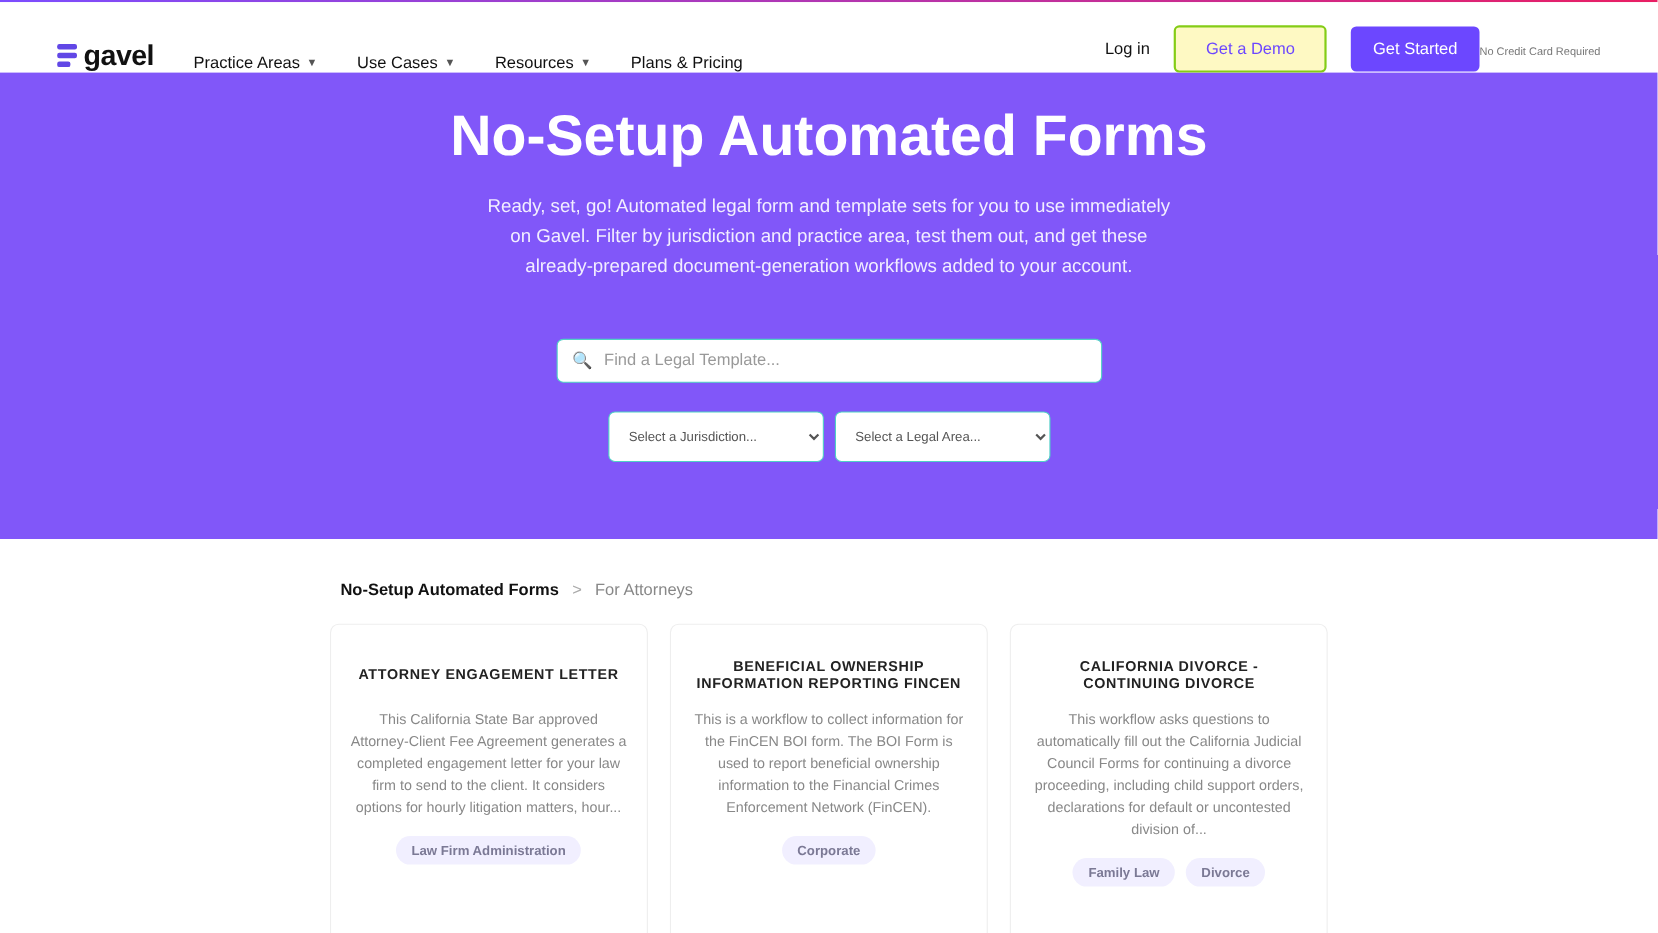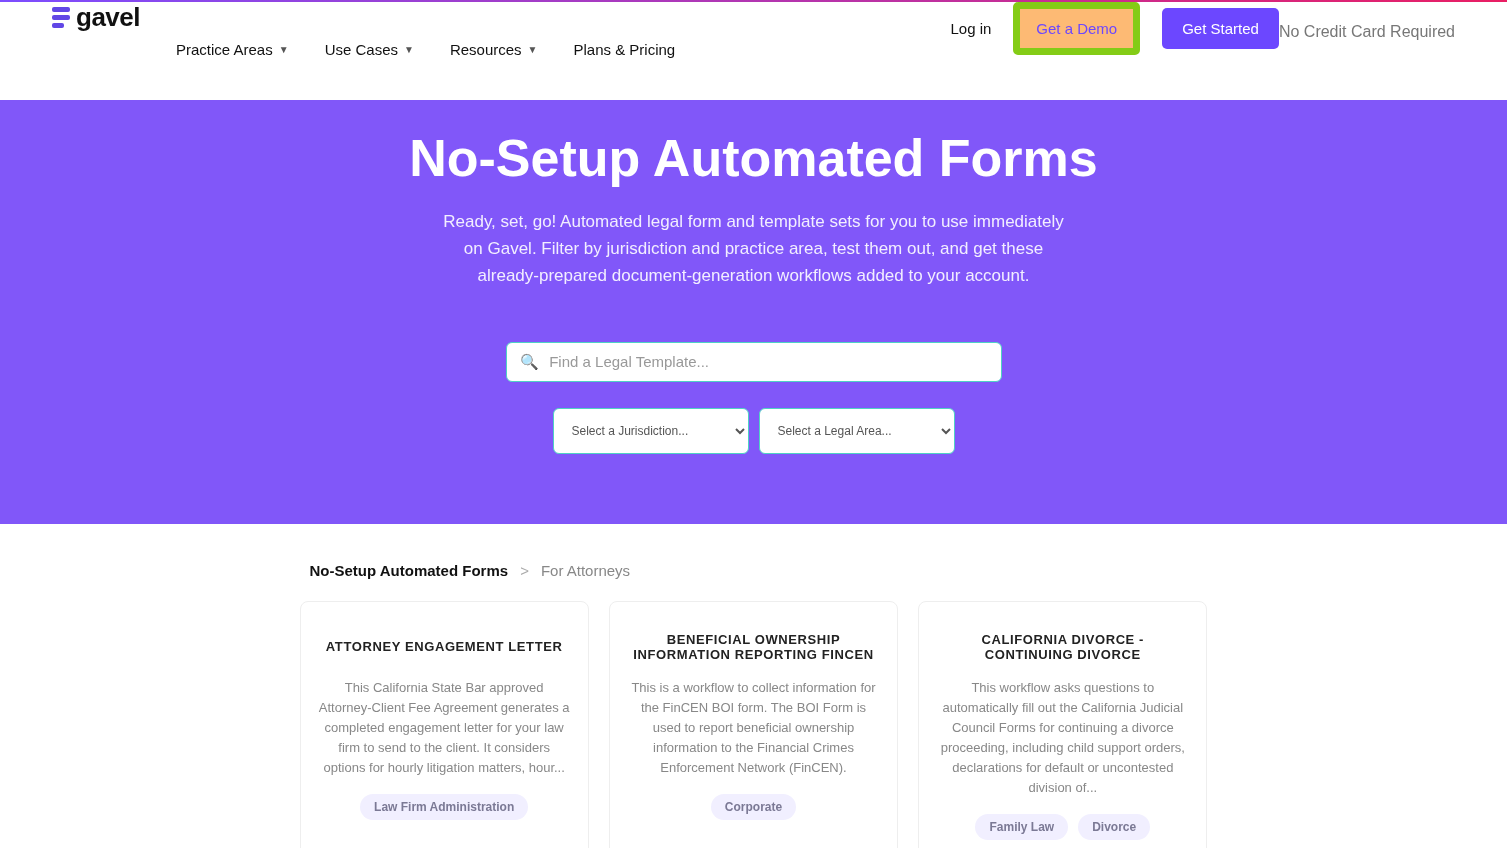--- a/index.html
+++ b/index.html
@@ -11,22 +11,22 @@
   font-family: -apple-system, BlinkMacSystemFont, 'Segoe UI', Helvetica, Arial, sans-serif;
   background: #fff;
   color: #111;
 }
 .topline {
   height: 2px;
   background: linear-gradient(90deg, #7c4dff, #e91e63);
 }
 .navbar {
   display: flex;
-  align-items: flex-start;
-  height: 98px;
+  align-items: flex-end;
+  height: 64px;
   padding: 0 52px;
   background: #fff;
 }
 .logo {
   display: flex;
   align-items: center;
   gap: 6px;
   margin-right: 36px;
 }
 .logo-icon {
@@ -73,43 +73,43 @@
   align-items: center;
   gap: 22px;
 }
 .login-link {
   font-size: 15px;
   font-weight: 500;
   color: #111;
   cursor: pointer;
 }
 .btn-outline {
-  padding: 11px 16px;
-  border: 7px solid #84cc16;
+  padding: 11px 27px;
+  border: 2px solid #84cc16;
   border-radius: 5px;
   color: #6c47ff;
   font-size: 15px;
-  background: #fdba74;
+  background: #fef9c3;
   cursor: pointer;
 }
 .started-wrap {
   display: flex;
   align-items: center;
 }
 .btn-primary-nav {
   padding: 12px 20px;
   background: #6c47ff;
   color: #fff;
   border: none;
   border-radius: 5px;
   font-size: 15px;
   cursor: pointer;
 }
 .no-credit {
-  font-size: 16px;
+  font-size: 10px;
   color: #777;
   margin-top: 6px;
 }
 .hero {
   background: #8157f9;
   color: #fff;
   text-align: center;
   padding: 28px 20px 70px;
 }
 .hero h1 {

